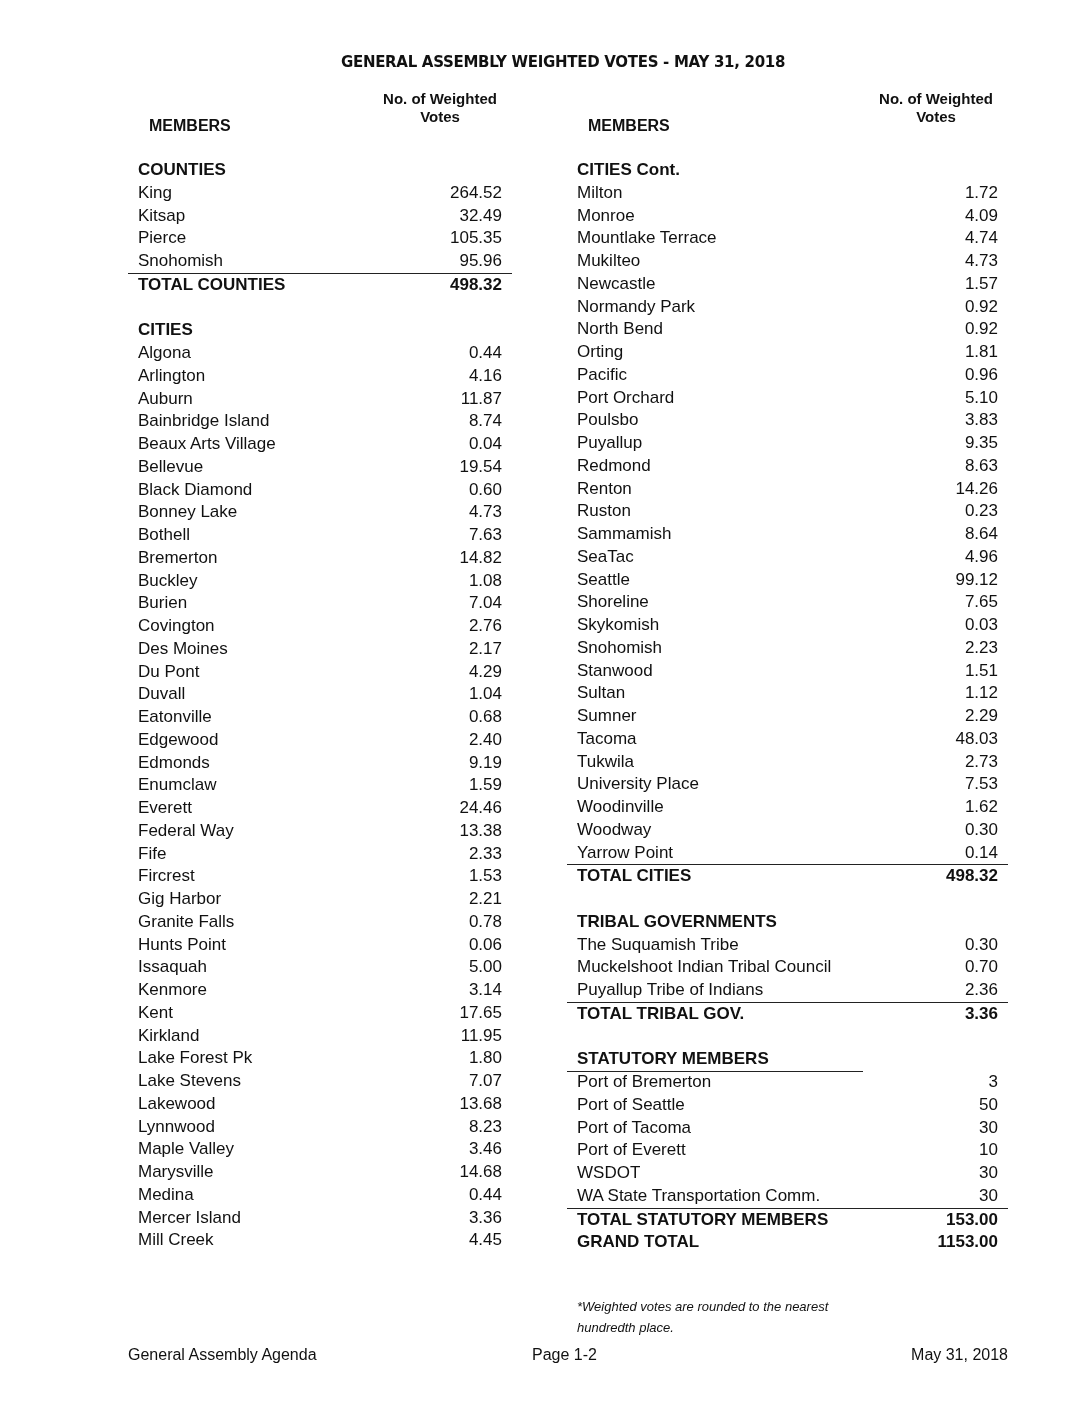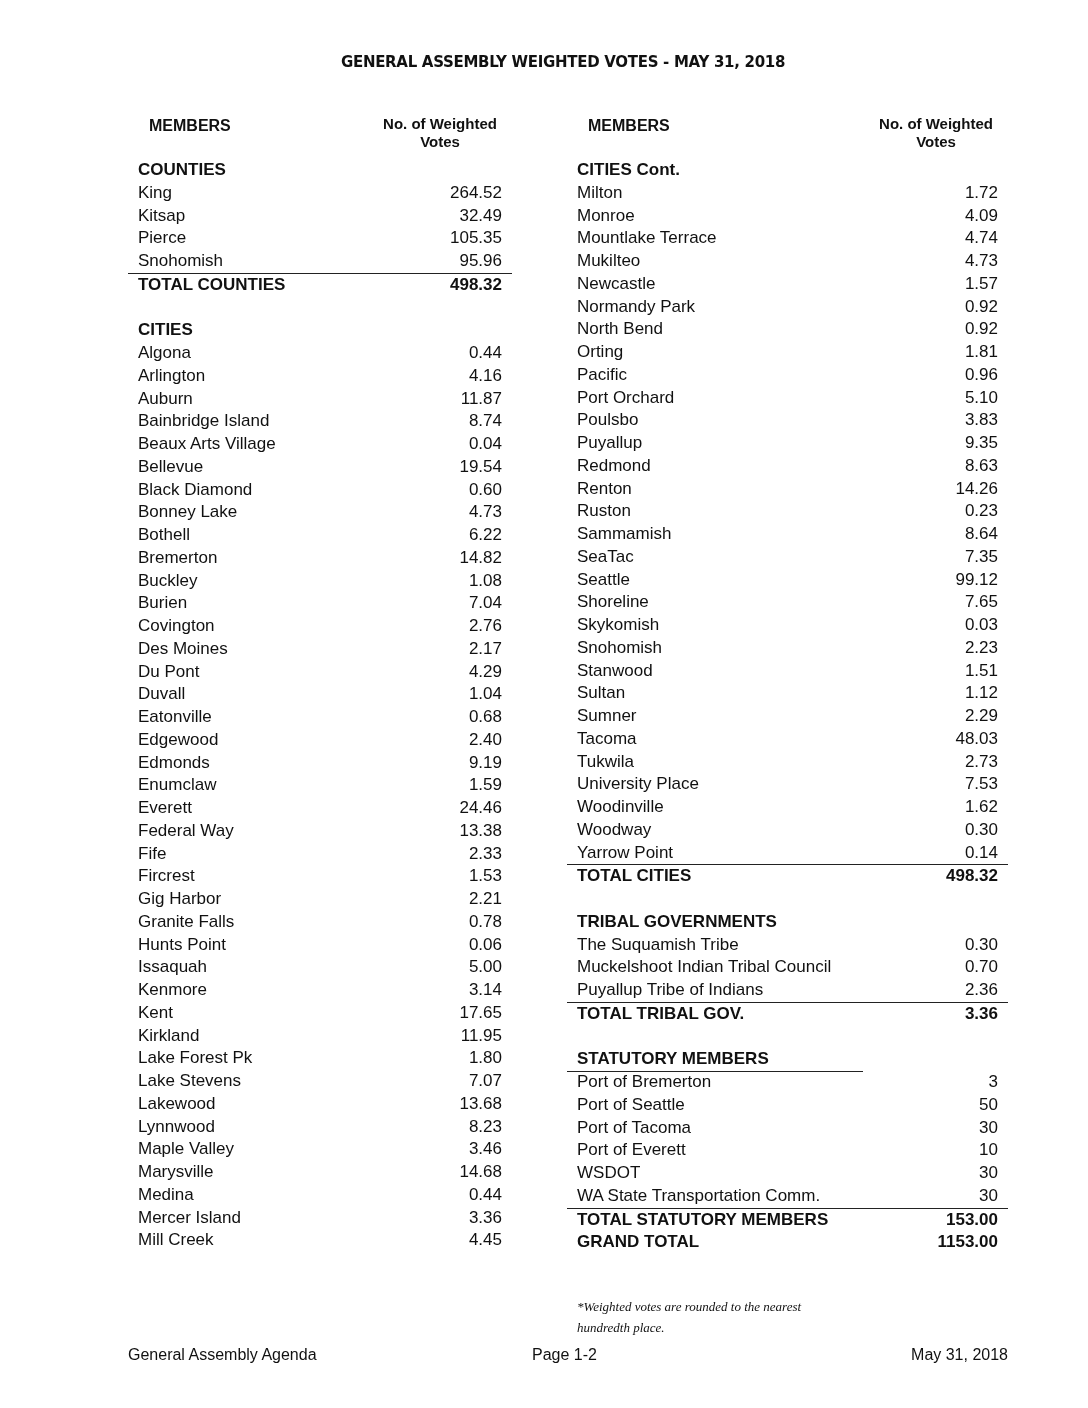--- a/index.html
+++ b/index.html
@@ -4,33 +4,33 @@
 <style>
   html, body { margin: 0; padding: 0; background: #ffffff; }
   body { width: 1088px; height: 1408px; position: relative; overflow: hidden;
          font-family: "Liberation Sans", sans-serif; color: #111; }
   .title { position: absolute; left: 0; width: 1126px; top: 53px; text-align: center;
            font-family: "DejaVu Sans", sans-serif; font-weight: bold; font-size: 15px; letter-spacing: -0.3px; }
   .col { position: absolute; top: 0; }
   .col.left { left: 128px; width: 384px; }
   .col.right { left: 567px; width: 441px; }
   .hdr-members { position: absolute; top: 117px; left: 21px; font-weight: bold; font-size: 16px; }
-  .hdr-votes { position: absolute; top: 115px; font-weight: bold; font-size: 15px; text-align: center; line-height: 18px; width: 140px; }
+  .hdr-votes { position: absolute; top: 90px; font-weight: bold; font-size: 15px; text-align: center; line-height: 18px; width: 140px; }
   .col.left .hdr-votes { left: 242px; }
   .col.right .hdr-votes { left: 299px; }
   .rows { position: absolute; left: 0; right: 0; }
   .row { position: relative; height: 22.75px; font-size: 17px; line-height: 22px; }
   .row .name { position: absolute; left: 10px; white-space: nowrap; }
   .row .val { position: absolute; right: 10px; text-align: right; white-space: nowrap; }
   .row.section .name { font-weight: bold; }
   .row.total .name, .row.total .val { font-weight: bold; }
   .row.total.ruled { border-top: 1px solid #222; }
   .row.sub-ruled::after { content: ""; position: absolute; left: 0; width: 296px; bottom: -1px; border-bottom: 1px solid #222; }
   .row.blank { }
-  .note { position: absolute; left: 577px; top: 1296px; font-family: Liberation Serif, serif; font-style: italic;
+  .note { position: absolute; left: 577px; top: 1296px; font-family: Liberation Sans, sans-serif; font-style: italic;
           font-size: 13px; line-height: 21px; width: 260px; }
   .footer { position: absolute; top: 1346px; font-size: 16px; }
 </style>
 </head>
 <body>
 
 <div class="title">GENERAL ASSEMBLY WEIGHTED VOTES - MAY 31, 2018</div>
 
 <div class="col left">
   <div class="hdr-members">MEMBERS</div>
@@ -93,21 +93,21 @@
       <div class="row">
         <span class="name">Black Diamond</span>
         <span class="val">0.60</span>
       </div>
       <div class="row">
         <span class="name">Bonney Lake</span>
         <span class="val">4.73</span>
       </div>
       <div class="row">
         <span class="name">Bothell</span>
-        <span class="val">6.22</span>
+        <span class="val">7.63</span>
       </div>
       <div class="row">
         <span class="name">Bremerton</span>
         <span class="val">14.82</span>
       </div>
       <div class="row">
         <span class="name">Buckley</span>
         <span class="val">1.08</span>
       </div>
       <div class="row">
@@ -298,21 +298,21 @@
       <div class="row">
         <span class="name">Ruston</span>
         <span class="val">0.23</span>
       </div>
       <div class="row">
         <span class="name">Sammamish</span>
         <span class="val">8.64</span>
       </div>
       <div class="row">
         <span class="name">SeaTac</span>
-        <span class="val">7.35</span>
+        <span class="val">4.96</span>
       </div>
       <div class="row">
         <span class="name">Seattle</span>
         <span class="val">99.12</span>
       </div>
       <div class="row">
         <span class="name">Shoreline</span>
         <span class="val">7.65</span>
       </div>
       <div class="row">

